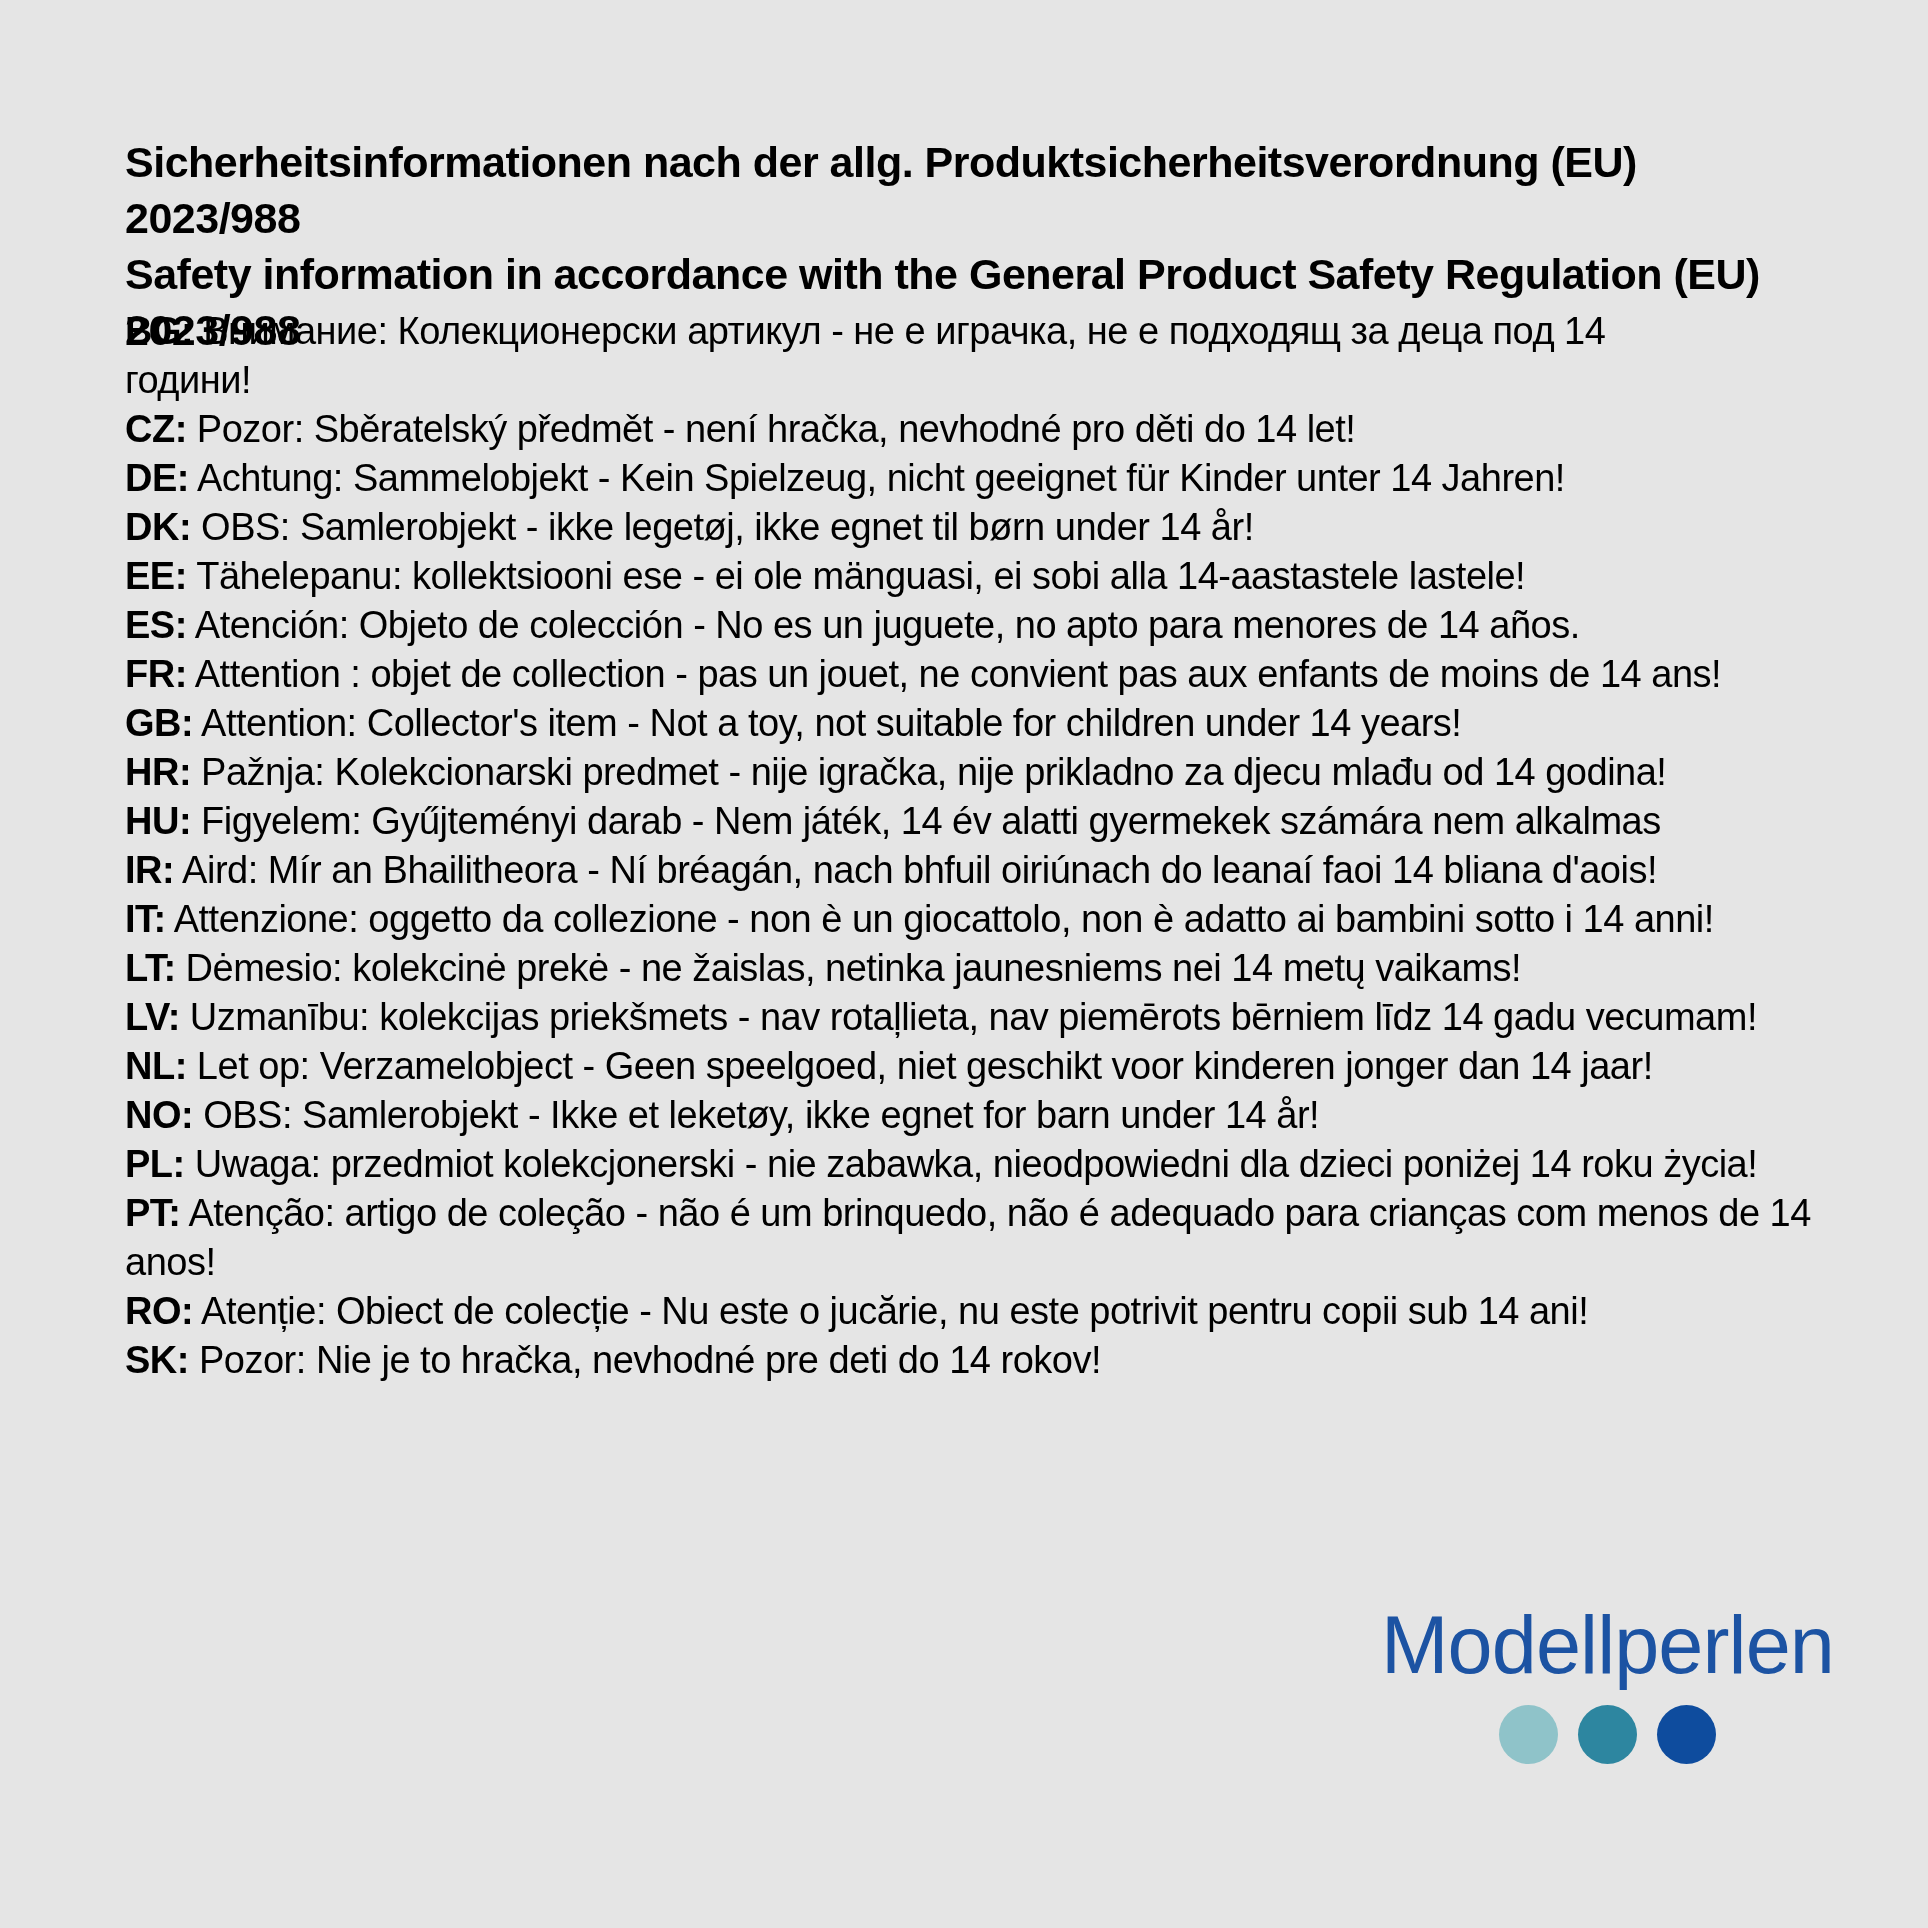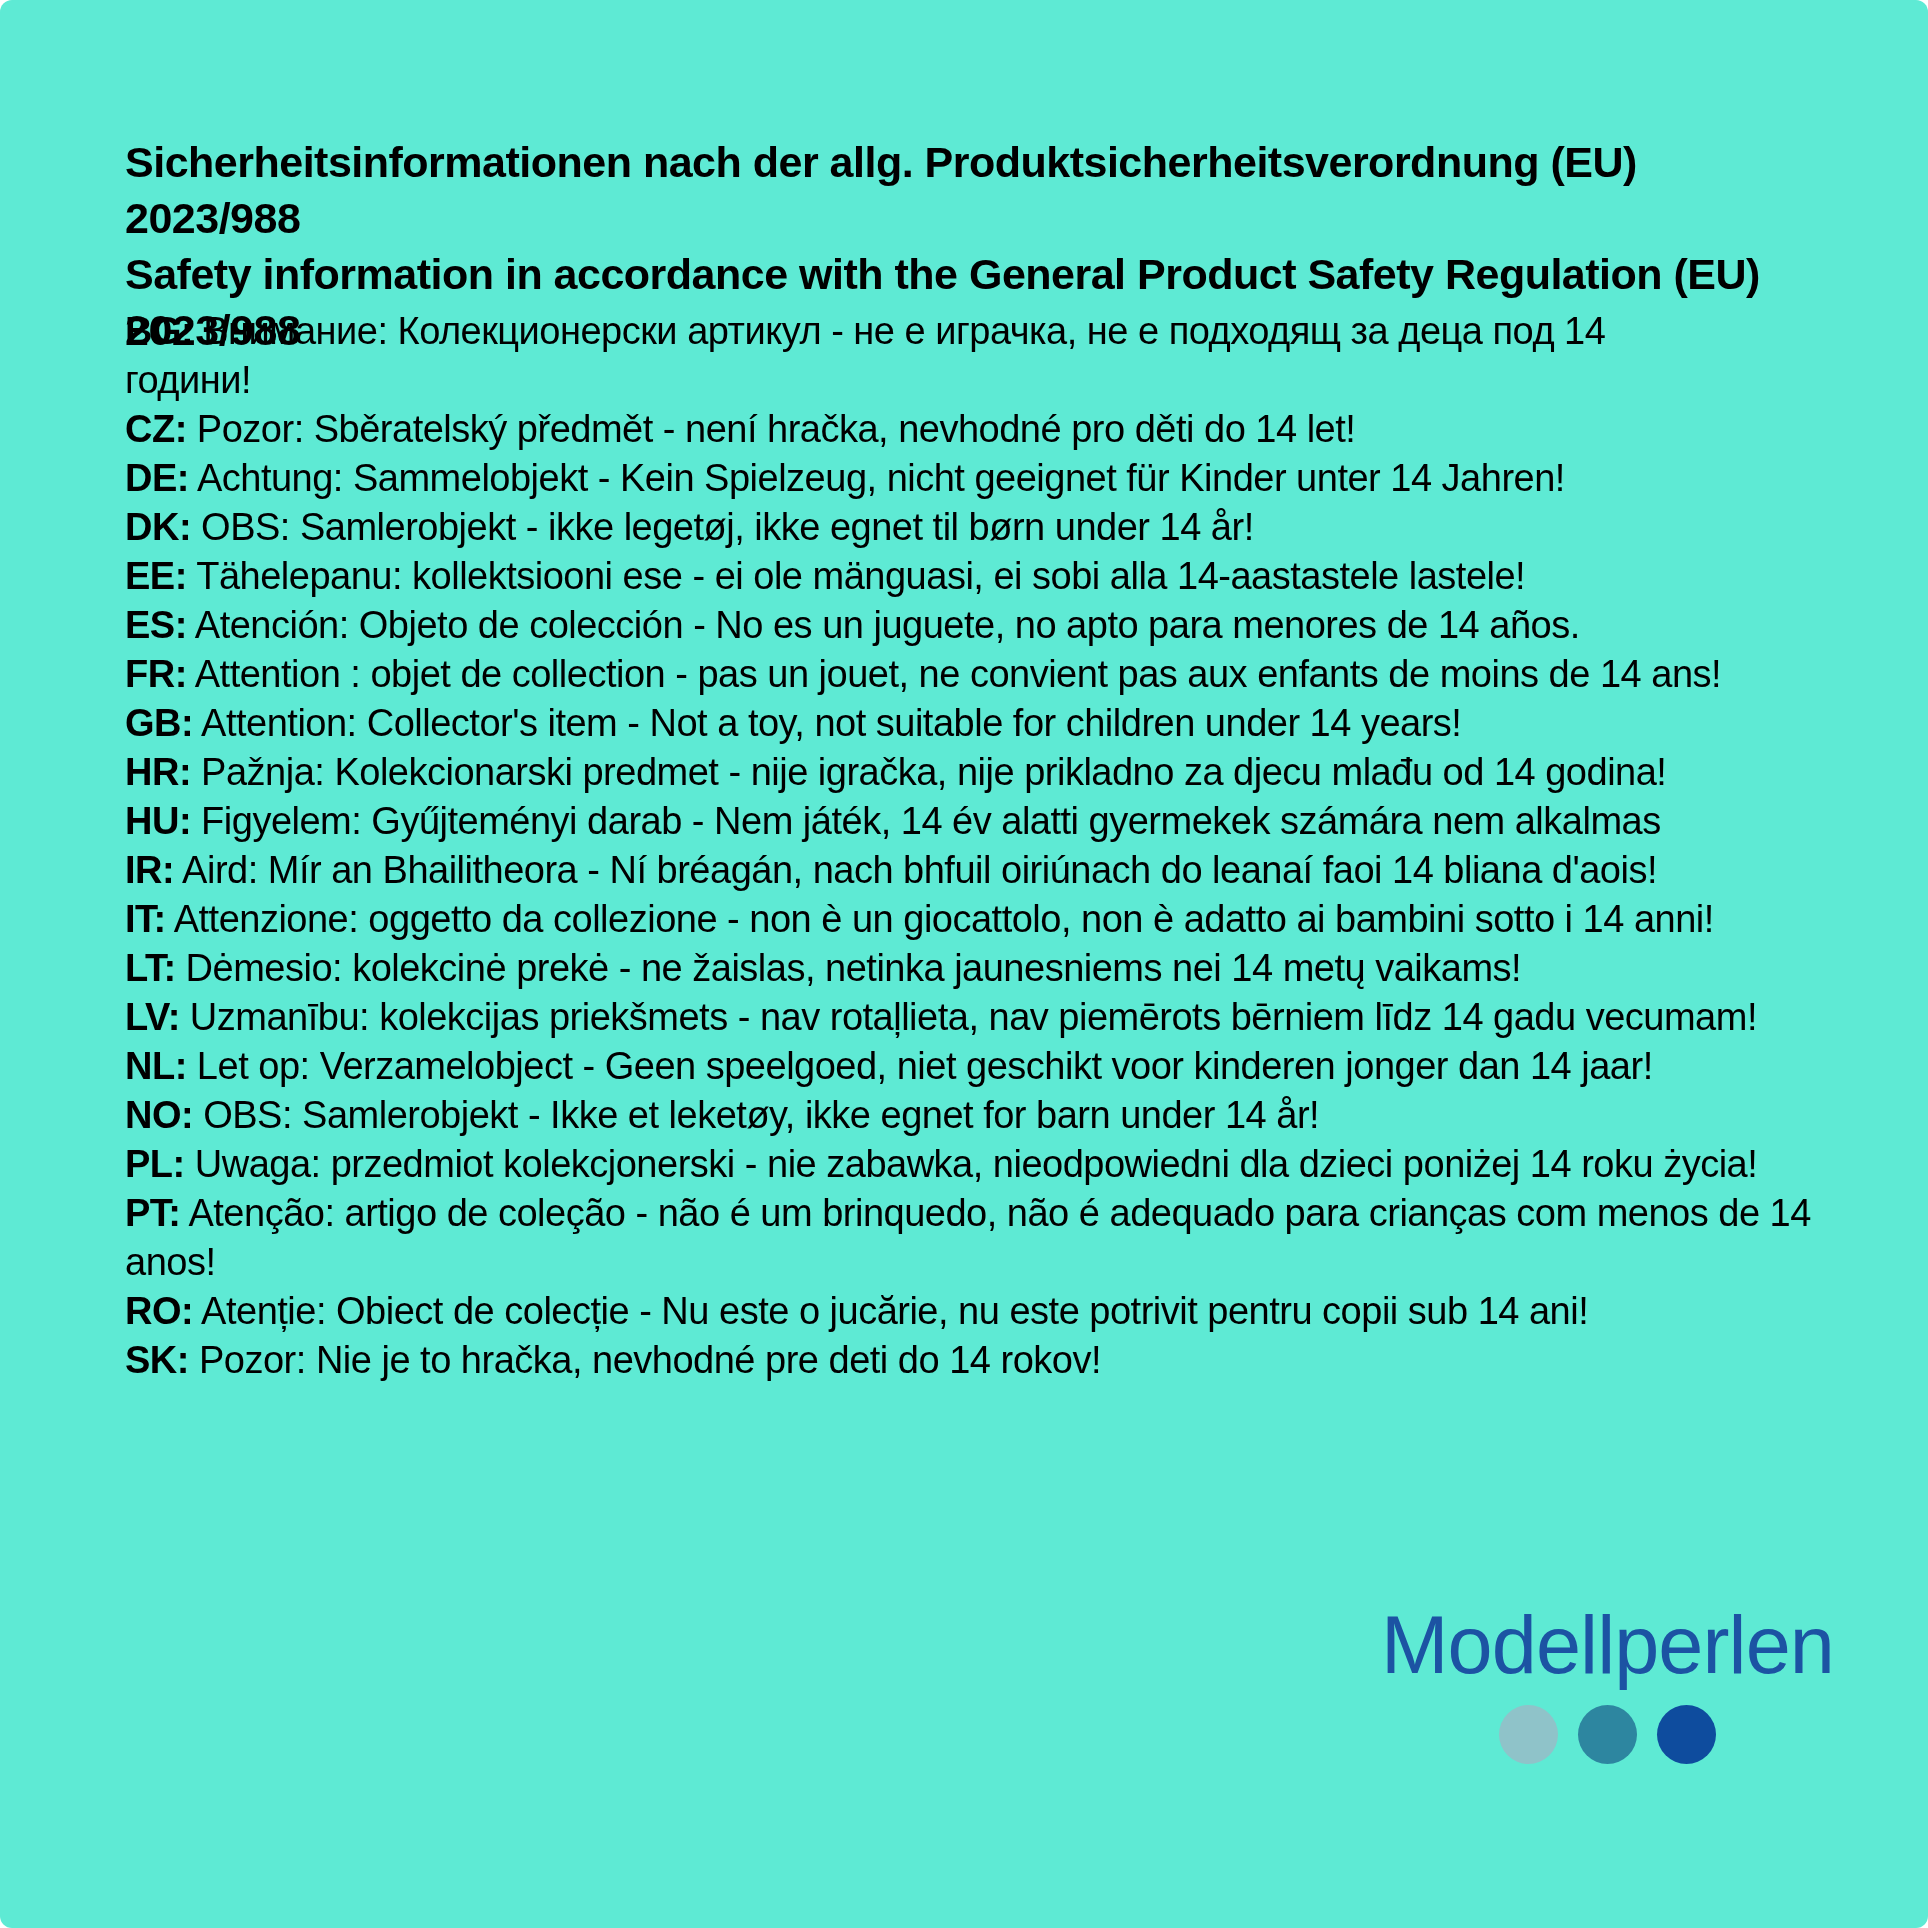--- a/index.html
+++ b/index.html
@@ -4,25 +4,24 @@
 <style>
   html, body {
     margin: 0;
     padding: 0;
     background: #ffffff;
   }
   .page {
     position: relative;
     width: 1928px;
     height: 1928px;
-    background: #5eead4;
+    background: #e5e5e5;
     overflow: hidden;
     font-family: "Liberation Sans", sans-serif;
     color: #000000;
-    border-radius: 12px;
   }
   .header {
     position: absolute;
     left: 125px;
     top: 134px;
     width: 1695px;
   }
   .title-line {
     display: block;
     font-size: 43px;

